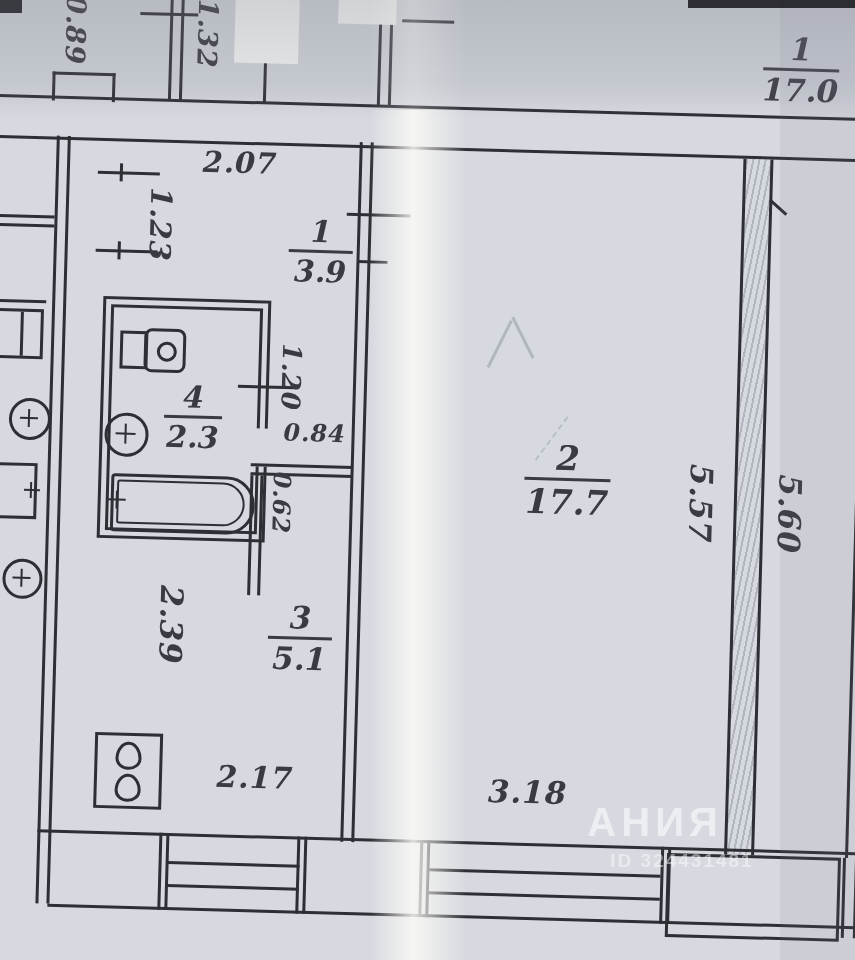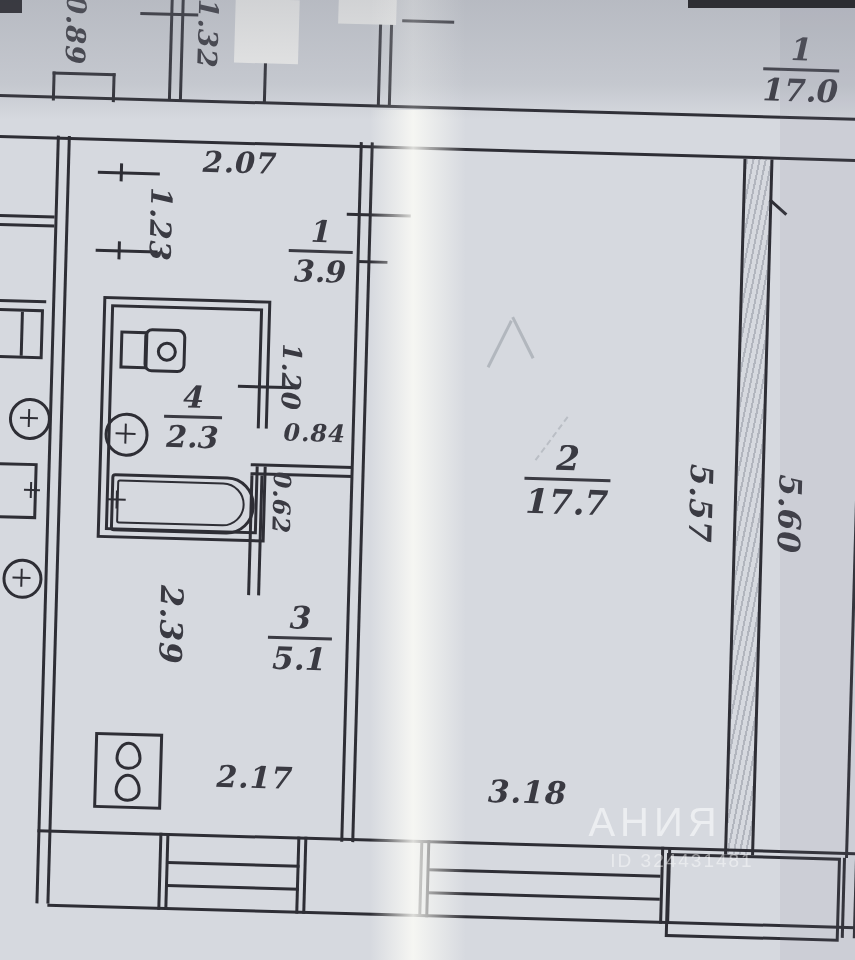--- a/index.html
+++ b/index.html
@@ -20,21 +20,21 @@
   .dim.v{transform:translate(-50%,-50%) rotate(90deg);}
   .frac{position:absolute;transform:translate(-50%,-50%);text-align:center;
         font-style:italic;font-weight:700;color:#3a3a42;line-height:1;}
   .frac .num{display:block;margin:0 auto 3px;}
   .frac .den{display:block;border-top:3px solid #3a3a42;padding-top:4px;margin:0 auto;}
   .hatch{background:repeating-linear-gradient(100deg,rgba(110,115,128,.35) 0 2px,rgba(110,115,128,0) 2px 6px);}
   .whiteout{position:absolute;background:#fcfcfa;}
   .pencil{position:absolute;background:#a3a8af;width:3px;opacity:.7;}
   .overlay{position:absolute;pointer-events:none;}
   .wm{position:absolute;color:rgba(255,255,255,.55);font-family:"Liberation Sans",sans-serif;
-      font-weight:400;transform:translate(-50%,-50%);white-space:nowrap;}
+      font-weight:700;transform:translate(-50%,-50%);white-space:nowrap;}
 </style>
 </head>
 <body>
 
 <div class="photo">
 
   <div class="plan">
 
     <div class="dblh" style="left:-40px;top:106px;width:950px;height:38px;"></div>
     <div style="position:absolute;left:52px;top:82px;width:57px;height:26px;border:3px solid #2e2e35;border-bottom:none;"></div>

